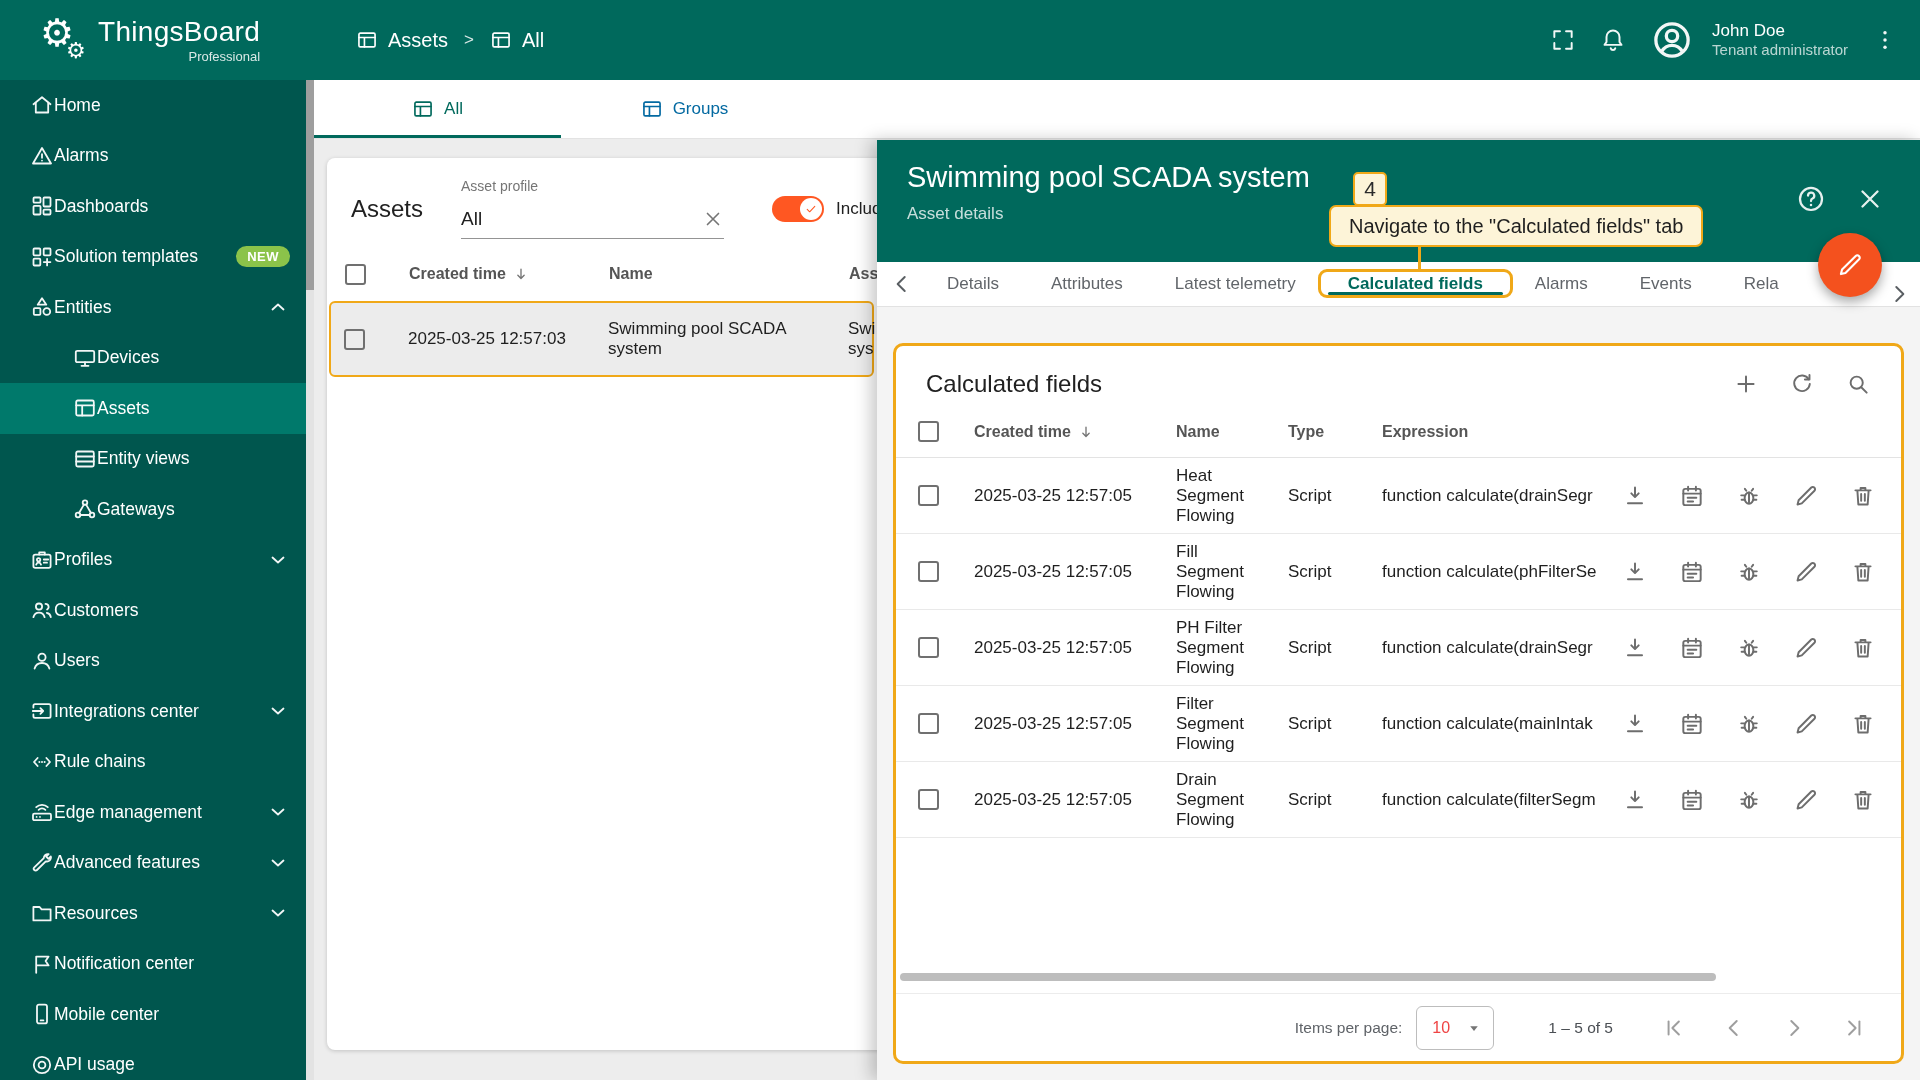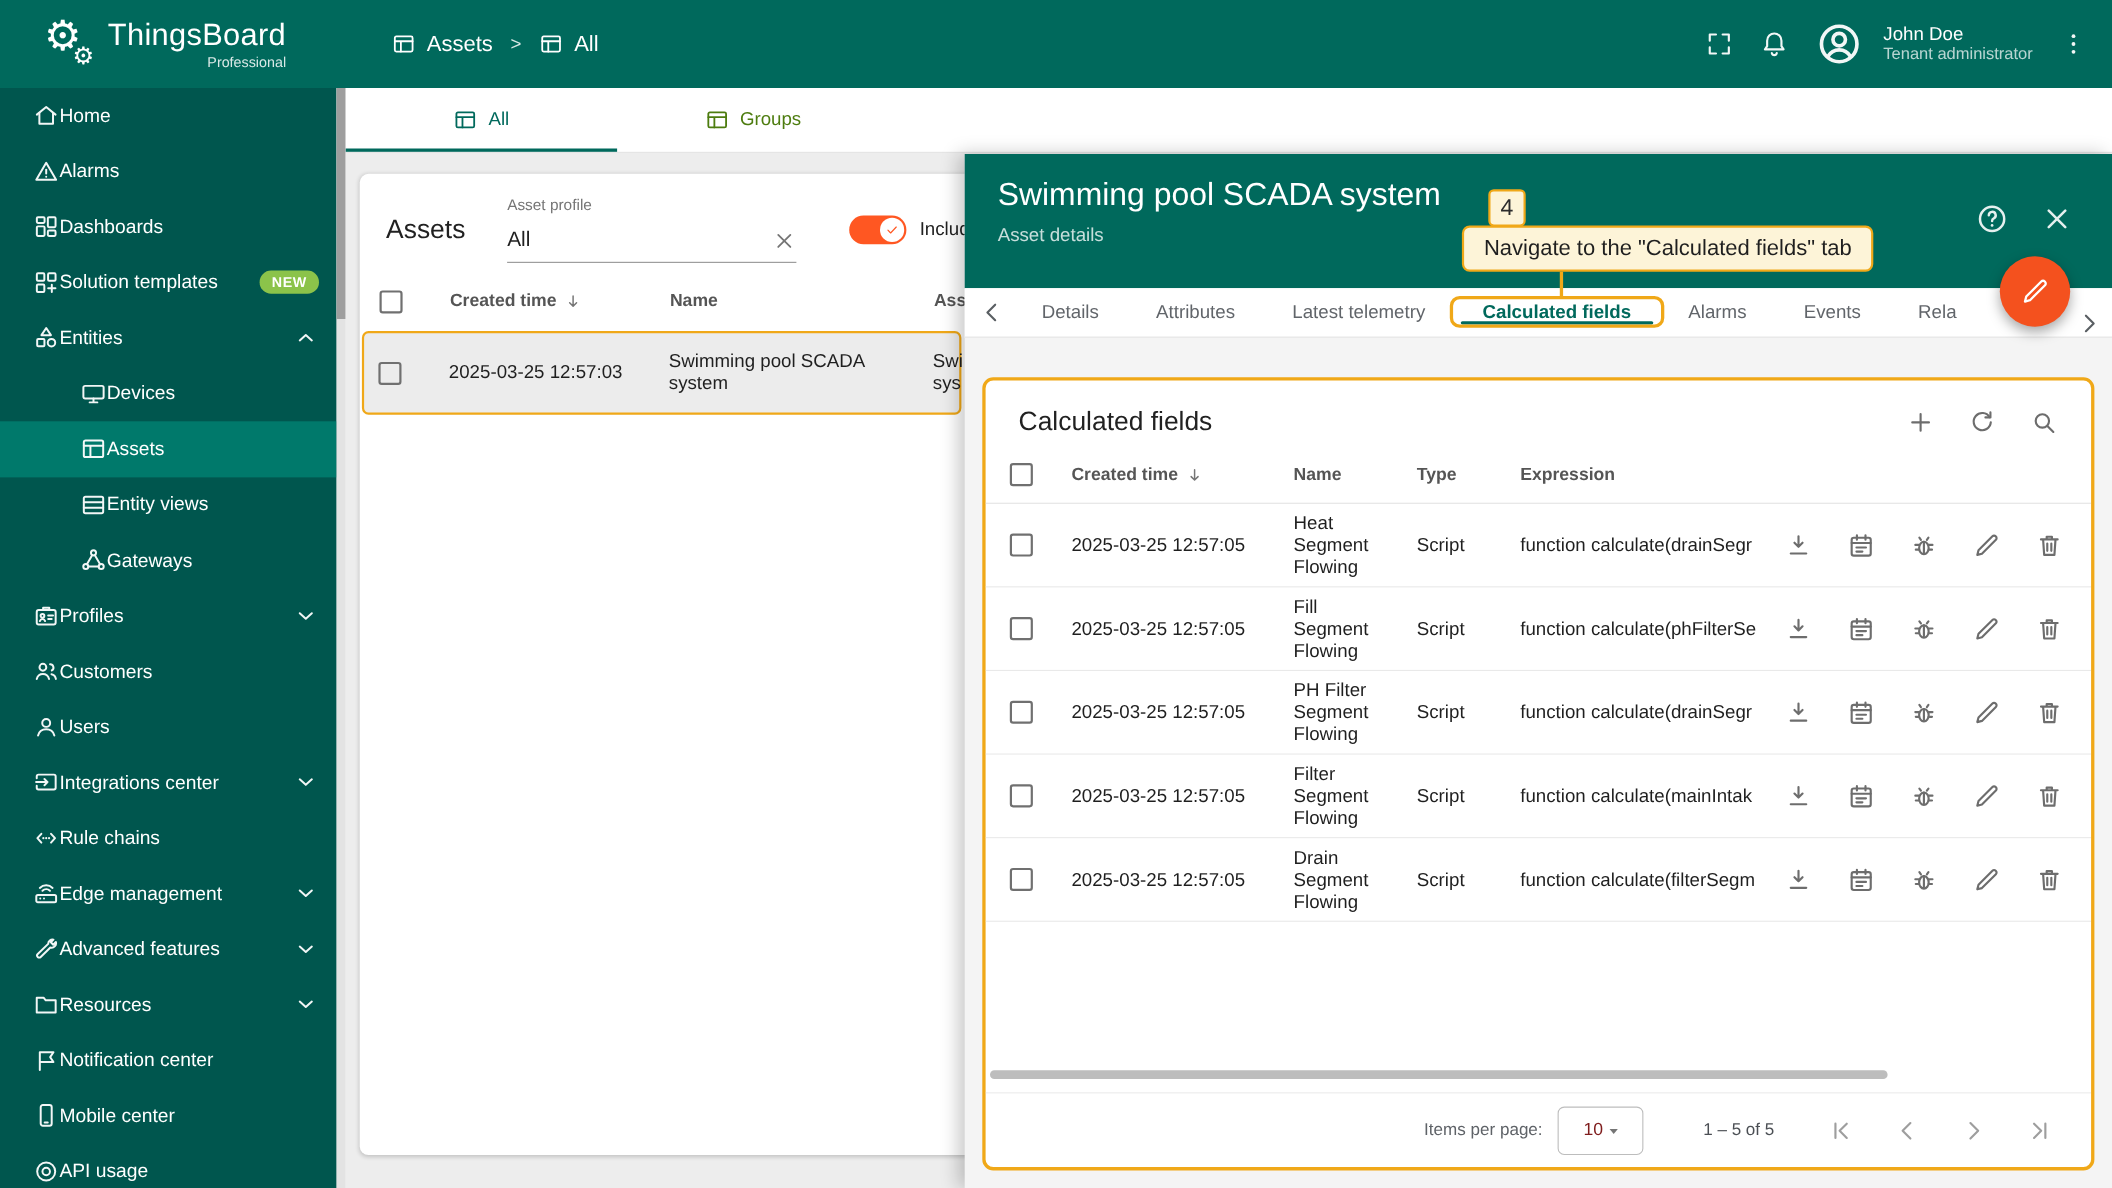--- a/index.html
+++ b/index.html
@@ -47,21 +47,21 @@
 .chev{margin-left:auto;width:22px;height:22px;opacity:.9}
 .badge-new{margin-left:auto;background:#8bc34a;color:#fff;font-size:13px;font-weight:700;
   letter-spacing:.5px;padding:3px 11px;border-radius:12px}
 .side-scroll{position:fixed;top:80px;left:306px;width:8px;bottom:0;background:#e3e3e3;z-index:6}
 .side-scroll .thumb{width:100%;height:210px;background:#9e9e9e;cursor:pointer}
 
 
 .content{position:fixed;left:314px;top:80px;right:0;bottom:0;background:#ededed;z-index:1}
 .main-tabs{height:59px;background:#fff;display:flex;border-bottom:1px solid #e3e3e3}
 .mtab{width:247px;display:flex;align-items:center;justify-content:center;gap:10px;
-  font-size:17px;font-weight:500;color:#4d7c0f;cursor:pointer;position:relative}
+  font-size:17px;font-weight:500;color:#0369a1;cursor:pointer;position:relative}
 .mtab.active{color:var(--primary)}
 .mtab.active::after{content:"";position:absolute;left:0;right:0;bottom:0;height:3px;background:var(--primary)}
 .assets-card{margin:19px 0 0 13px;width:620px;height:892px;background:#fff;border-radius:8px;
   box-shadow:0 1px 4px rgba(0,0,0,.18)}
 .filters-row{display:flex;align-items:center;padding:20px 0 8px 24px}
 .assets-title{font-size:24px;font-weight:500;color:#212121;margin-right:38px}
 .profile-field{width:263px;margin-right:48px;cursor:pointer}
 .pf-label{font-size:14px;color:#757575;margin-bottom:14px}
 .pf-value-row{display:flex;align-items:center;justify-content:space-between;
   border-bottom:1px solid #949494;padding-bottom:8px}
@@ -116,22 +116,22 @@
 .cf-row .gicon{justify-self:center}
 .name-cell{display:inline-block;width:88px}
 .expr{white-space:nowrap;overflow:hidden}
 .cf-spacer{flex:1}
 .hscroll{height:8px;margin:0 6px 12px 4px}
 .hthumb{width:82%;height:8px;background:#bdbdbd;border-radius:4px;cursor:pointer}
 .cf-footer{height:68px;border-top:1px solid #ececec;display:flex;align-items:center;
   justify-content:flex-end;padding-right:34px;font-size:15.5px;color:#5f6368}
 .fp-label{margin-right:14px}
 .page-size{width:78px;height:44px;border:1px solid #bdbdbd;border-radius:6px;display:flex;
-  align-items:center;justify-content:center;padding:0 9px 0 15px;font-size:16px;
-  color:#7f1d1d;cursor:pointer;margin-right:54px}
+  align-items:center;justify-content:space-between;padding:0 9px 0 15px;font-size:16px;
+  color:#ef4444;cursor:pointer;margin-right:54px}
 .fp-range{margin-right:48px;color:#4b4f54}
 .pgbtn{color:#9e9e9e;cursor:pointer;margin-left:34px}
 
 
 .fab{position:fixed;left:1818px;top:233px;width:64px;height:64px;border-radius:50%;
   background:var(--accent);border:none;color:#fff;display:flex;align-items:center;
   justify-content:center;cursor:pointer;z-index:25;box-shadow:0 5px 12px rgba(0,0,0,.35)}
 
 
 .ann-badge{position:fixed;left:1353px;top:172px;width:34px;height:34px;background:var(--ann-fill);

